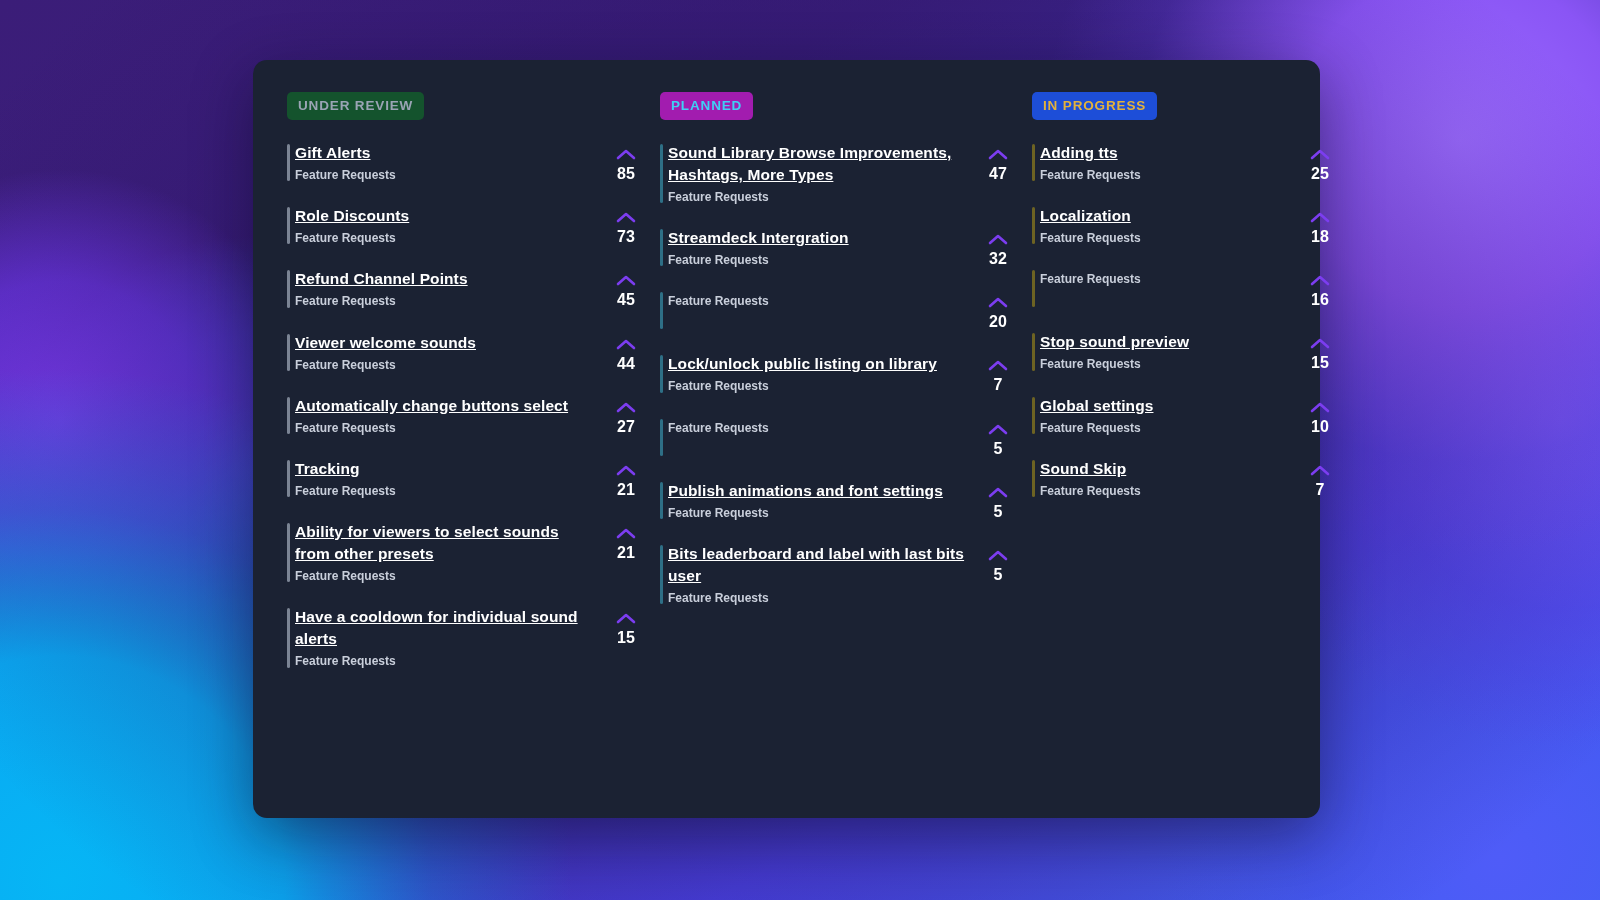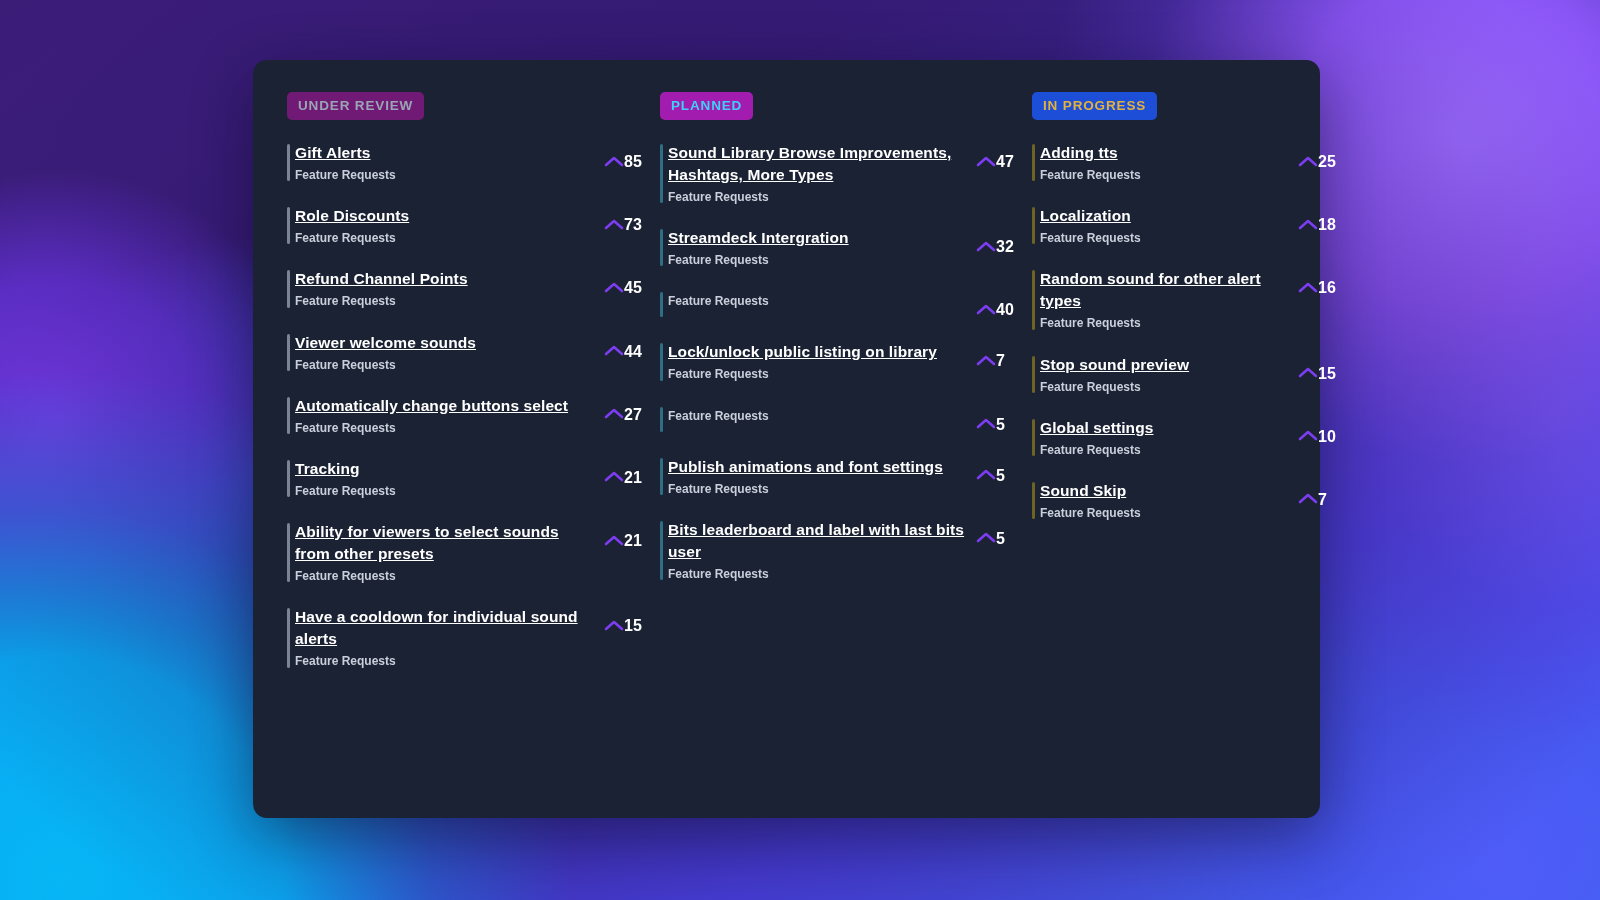--- a/index.html
+++ b/index.html
@@ -49,21 +49,21 @@
 
   .col-header { margin: 10px 0 0 8px; }
   .badge {
     display: inline-block;
     padding: 6px 11px 7px 11px;
     border-radius: 5px;
     font-size: 13.5px;
     font-weight: bold;
     letter-spacing: 0.85px;
   }
-  .badge.under-review { background: #701a75; color: #9aa4b4; }
+  .badge.under-review { background: #14532d; color: #9aa4b4; }
   .badge.planned      { background: #a21caf; color: #3fd0f5; }
   .badge.in-progress  { background: #1d4ed8; color: #e3b23c; }
 
   .card-list { margin-top: 22px; }
 
   .card {
     position: relative;
     display: flex;
     align-items: flex-start;
     padding: 0 4px 0 16px;
@@ -95,21 +95,21 @@
     margin-top: 3px;
     color: #c9cfdb;
     font-size: 12px;
     line-height: 1.35;
     font-weight: bold;
   }
 
   .vote {
     flex: 0 0 44px;
     display: flex;
-    flex-direction: row;
+    flex-direction: column;
     align-items: center;
     padding-top: 4px;
   }
   .vote-arrow { width: 20px; height: 12px; display: block; }
   .vote-count {
     margin-top: 7px;
     color: #ffffff;
     font-size: 16px;
     font-weight: bold;
     letter-spacing: 0.2px;
@@ -257,21 +257,21 @@
           </div>
         </div>
         <div class="card">
           <div class="card-body">
             <div class="card-sub">Feature Requests</div>
           </div>
           <div class="vote">
             <span class="vote-arrow"><svg viewBox="0 0 20 12" xmlns="http://www.w3.org/2000/svg">
                 <path d="M2 10 L10 3 L18 10" fill="none" stroke="#7c3df0" stroke-width="2.6" stroke-linecap="round" stroke-linejoin="round"></path>
               </svg></span>
-            <span class="vote-count">40</span>
+            <span class="vote-count">20</span>
           </div>
         </div>
         <div class="card">
           <div class="card-body">
             <div class="card-title">Lock/unlock public listing on library</div>
             <div class="card-sub">Feature Requests</div>
           </div>
           <div class="vote">
             <span class="vote-arrow"><svg viewBox="0 0 20 12" xmlns="http://www.w3.org/2000/svg">
                 <path d="M2 10 L10 3 L18 10" fill="none" stroke="#7c3df0" stroke-width="2.6" stroke-linecap="round" stroke-linejoin="round"></path>
@@ -341,21 +341,20 @@
           </div>
           <div class="vote">
             <span class="vote-arrow"><svg viewBox="0 0 20 12" xmlns="http://www.w3.org/2000/svg">
                 <path d="M2 10 L10 3 L18 10" fill="none" stroke="#7c3df0" stroke-width="2.6" stroke-linecap="round" stroke-linejoin="round"></path>
               </svg></span>
             <span class="vote-count">18</span>
           </div>
         </div>
         <div class="card">
           <div class="card-body">
-            <div class="card-title">Random sound for other alert types</div>
             <div class="card-sub">Feature Requests</div>
           </div>
           <div class="vote">
             <span class="vote-arrow"><svg viewBox="0 0 20 12" xmlns="http://www.w3.org/2000/svg">
                 <path d="M2 10 L10 3 L18 10" fill="none" stroke="#7c3df0" stroke-width="2.6" stroke-linecap="round" stroke-linejoin="round"></path>
               </svg></span>
             <span class="vote-count">16</span>
           </div>
         </div>
         <div class="card">

